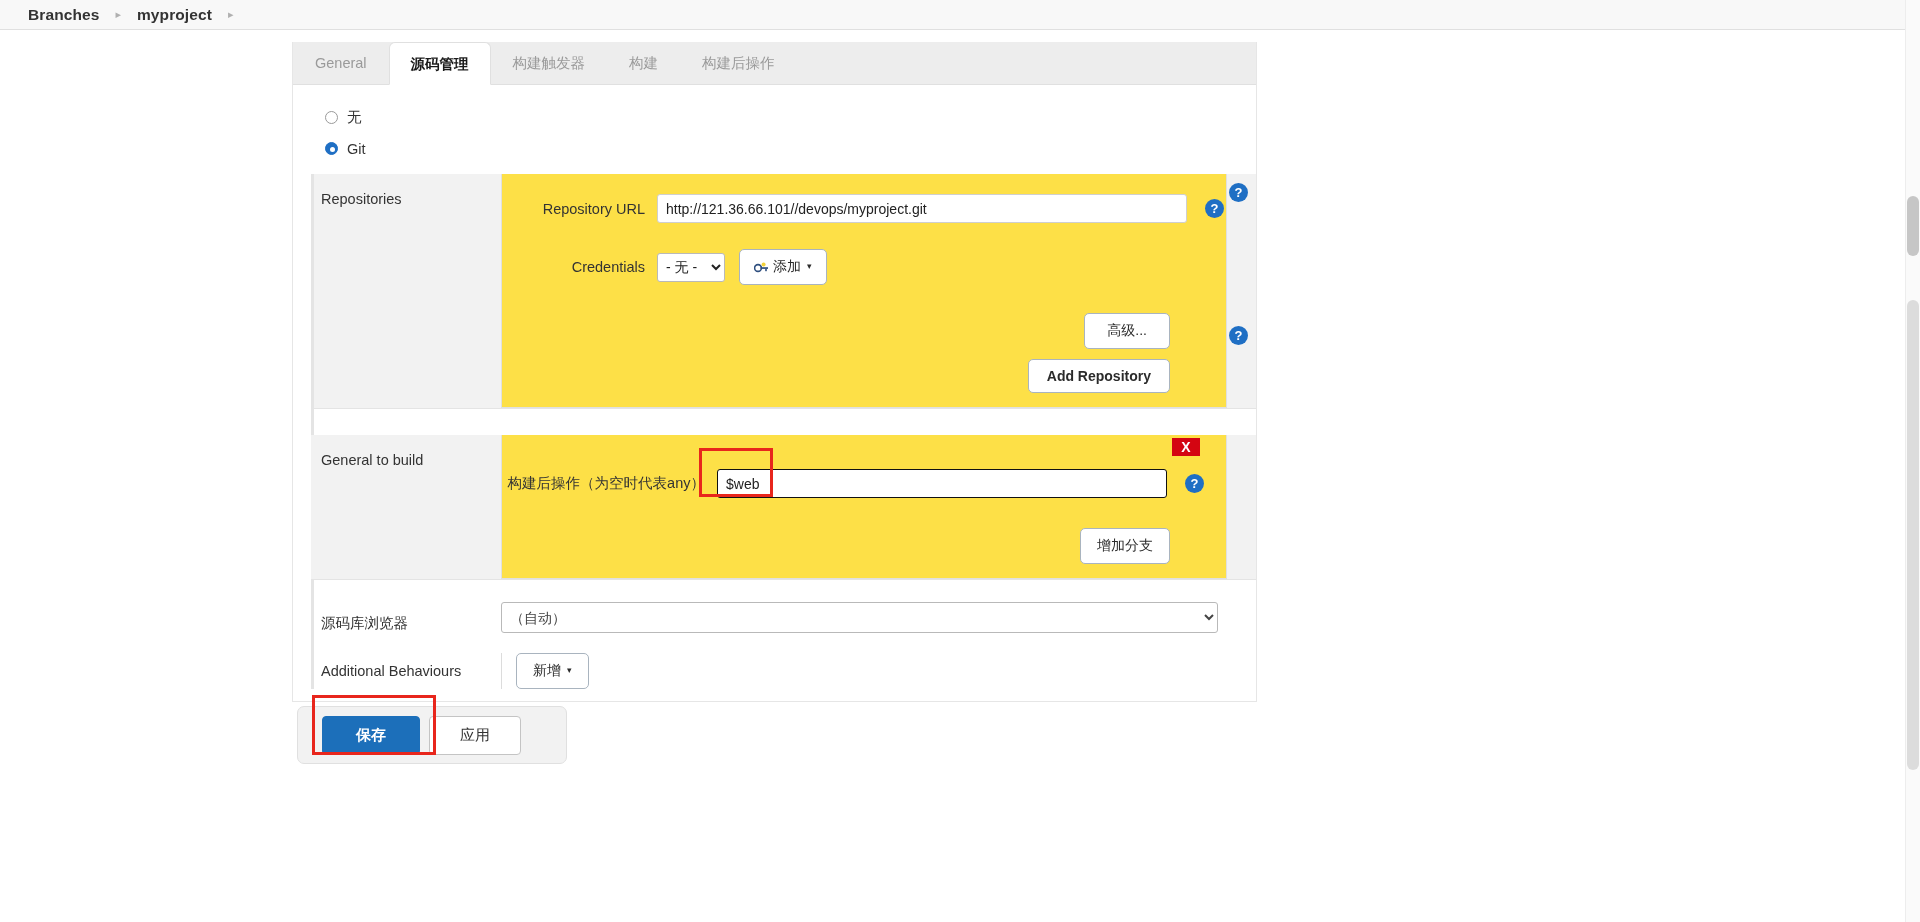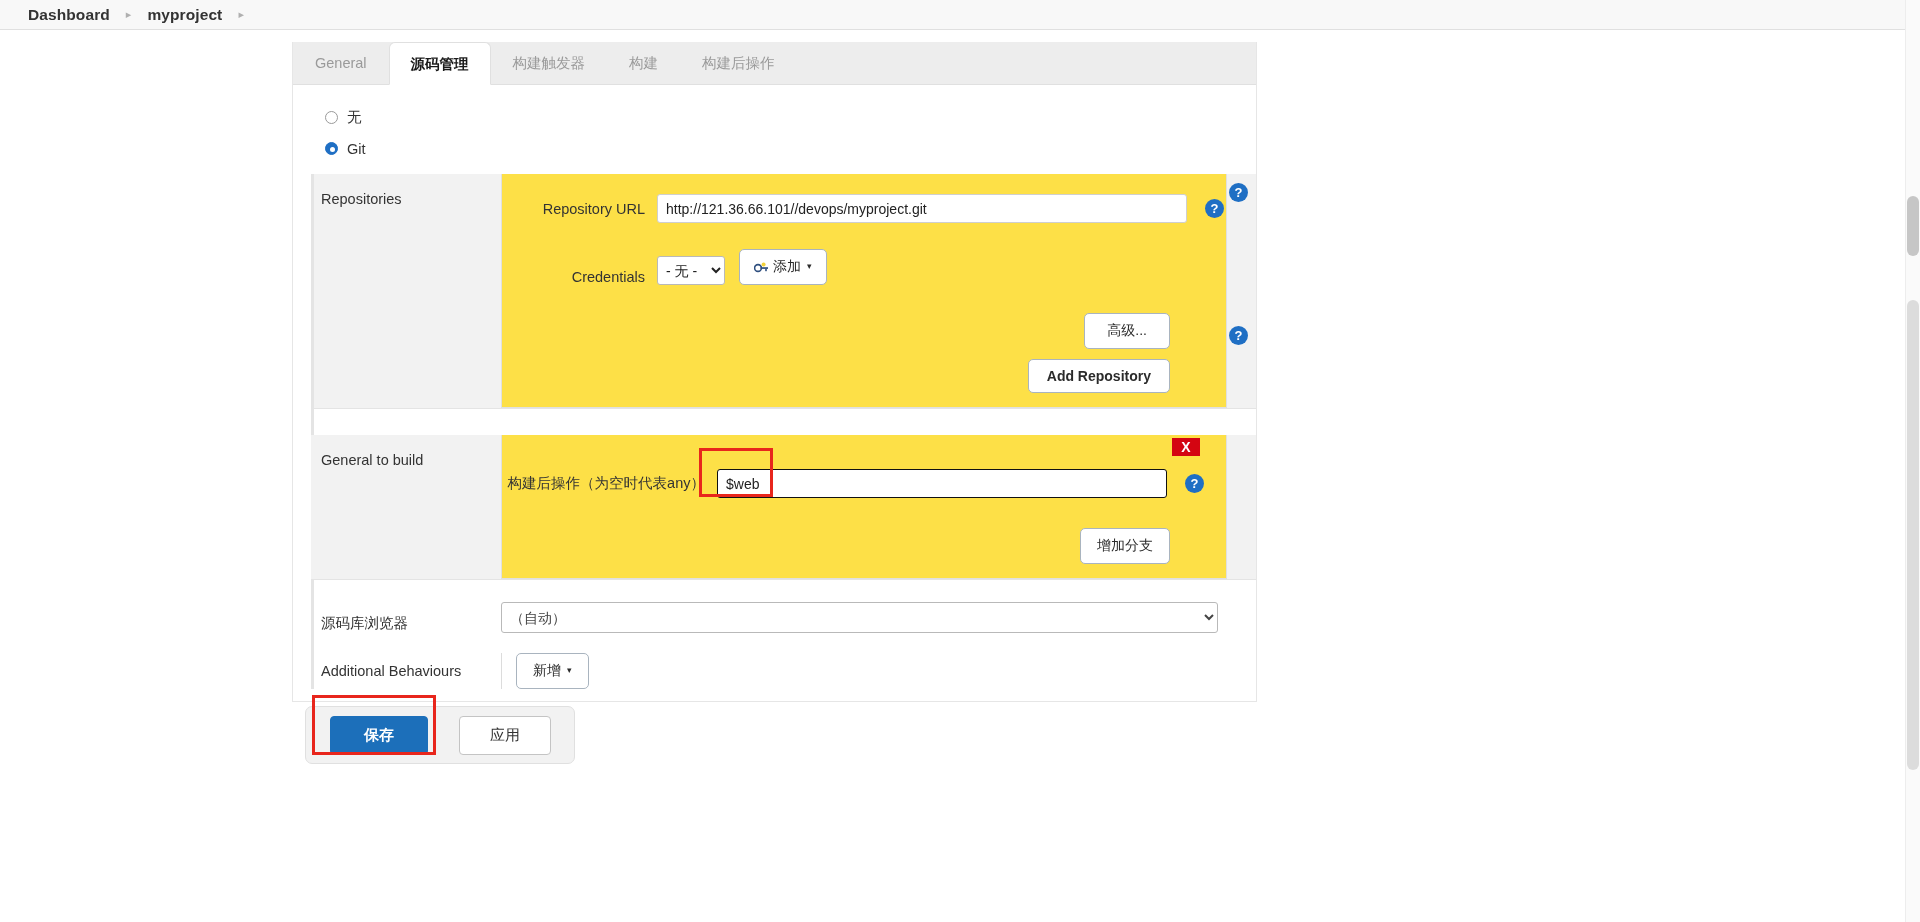--- a/index.html
+++ b/index.html
@@ -249,30 +249,30 @@
     font-weight:bold;
     font-size:14px;
     width:28px;height:18px;
     display:flex;align-items:center;justify-content:center;
     z-index:41;
   }
 
   
   #save-bar{
     position:absolute;
-    left:305px;
+    left:297px;
     top:676px;
     width:270px;
     height:58px;
     background:#f2f2f2;
     border:1px solid #e0e0e0;
     border-radius:7px;
     display:flex;
     align-items:center;
-    gap:31px;
+    gap:9px;
     padding-left:24px;
     z-index:30;
   }
   #save-bar .save{
     background:#1c6fba;
     border:1px solid #1c6fba;
     color:#fff;
     font-weight:bold;
     font-size:15px;
     padding:9px 33px;
@@ -327,21 +327,21 @@
     display:inline-block;
     margin-left:6px;
     font-size:9px;
     vertical-align:2px;
   }
 </style>
 </head>
 <body>
 
 <div id="breadcrumb-bar">
-  <span class="crumb">Dashboard</span>
+  <span class="crumb">Branches</span>
   <span class="crumb-sep">▸</span>
   <span class="crumb">myproject</span>
   <span class="crumb-sep">▸</span>
 </div>
 
 <div id="page-wrap">
 
   <div id="config-card">
 
     <div id="tab-strip">
@@ -368,21 +368,21 @@
         <div class="section-row" style="margin-top:10px;">
           <div class="sec-label">Repositories</div>
           <div class="sec-body" style="min-height:220px;">
 
             <div class="field-row">
               <div class="field-label">Repository URL</div>
               <input class="txt" style="width: 530px;" value="http://121.36.66.101//devops/myproject.git">
               <span class="help" style="margin-left:18px;">?</span>
             </div>
 
-            <div class="field-row" style="padding-top:20px;align-items:flex-end;">
+            <div class="field-row" style="padding-top:20px;">
               <div class="field-label">Credentials</div>
               <select class="sel" style="width:68px;">
                 <option>- 无 -</option>
               </select>
               <button class="btn" style="margin-left:14px;padding:8px 14px;">
                 <span class="key-icon">
                   <svg width="15" height="11" viewBox="0 0 15 11">
                     <circle cx="4" cy="6" r="3.4" fill="none" stroke="#2f4f7f" stroke-width="1.6"></circle>
                     <rect x="6.5" y="5.2" width="7.5" height="1.7" fill="#2f4f7f"></rect>
                     <rect x="11.2" y="6.6" width="1.6" height="2.6" fill="#2f4f7f"></rect>

